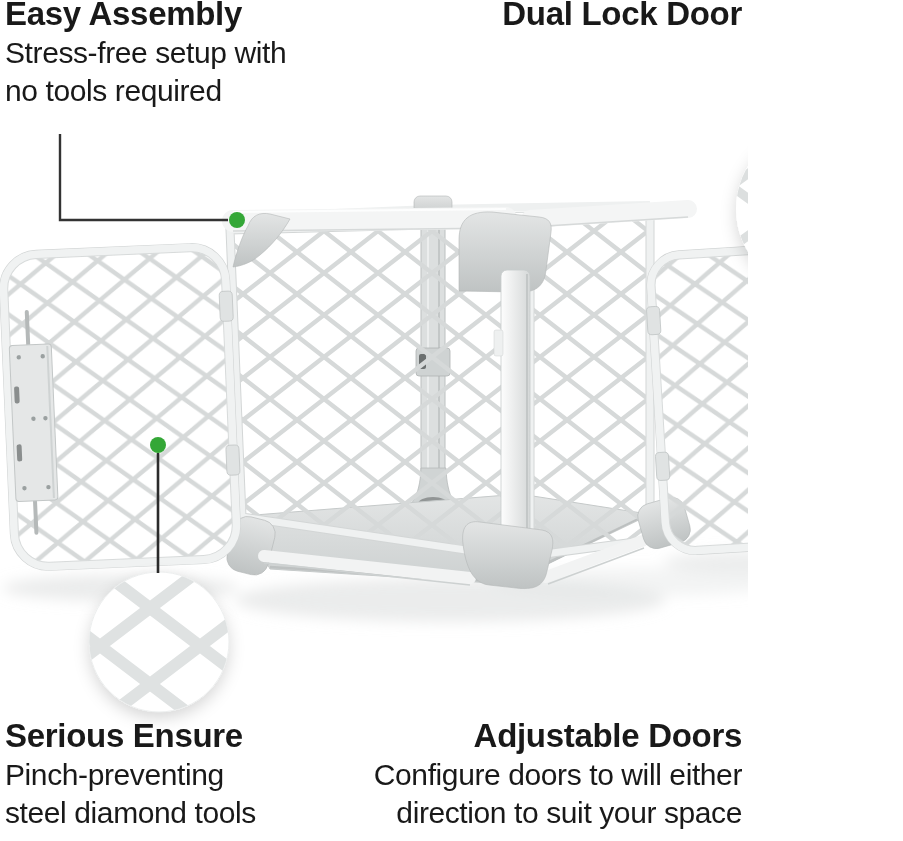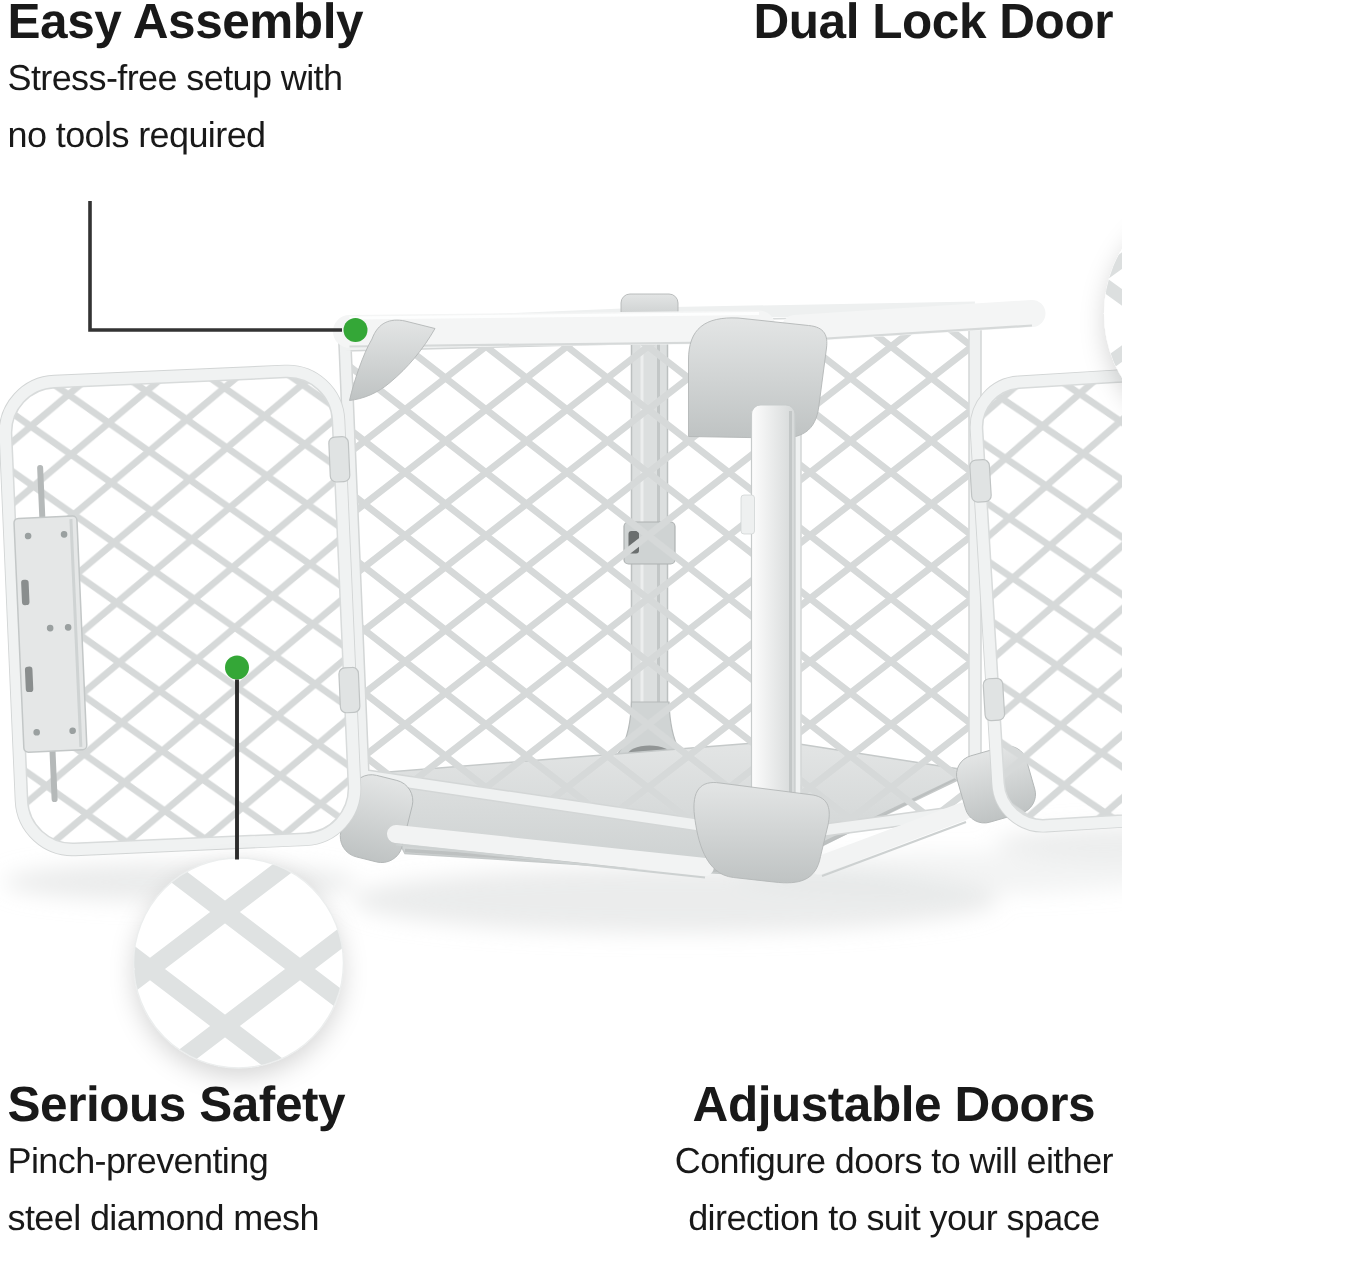--- a/index.html
+++ b/index.html
@@ -3,25 +3,25 @@
 <meta charset="utf-8">
 <style>
   html,body{margin:0;padding:0;background:#ffffff;}
   .canvas{
     position:relative;width:748px;height:841px;overflow:hidden;background:#ffffff;
     font-family:"Liberation Sans", sans-serif;color:#191919;
   }
   .stage{position:absolute;left:0;top:0;width:903px;height:841px;}
   .callout{position:absolute;}
   .callout h2{margin:0;font-size:33px;line-height:40px;font-weight:bold;letter-spacing:-0.3px;}
-  .callout p{margin:0;font-size:24px;line-height:38px;letter-spacing:-0.4px;white-space:pre-line;}
+  .callout p{margin:0;font-size:30px;line-height:38px;letter-spacing:-0.4px;white-space:pre-line;}
   .tl{left:5px;top:-6px;}
   .tr{right:6px;top:-6px;text-align:right;}
   .bl{left:5px;top:716px;}
-  .br{right:6px;top:716px;text-align:center;}
+  .br{right:6px;top:716px;text-align:right;}
 </style>
 </head>
 <body>
 
 <div class="canvas">
 
   <svg class="stage" viewBox="0 0 903 841" aria-hidden="true">
     <defs>
       <linearGradient id="capGrad" x1="0" y1="0" x2="0" y2="1">
         <stop offset="0" stop-color="#e3e5e5"></stop>
@@ -215,23 +215,23 @@
     <h2>Easy Assembly</h2>
     <p>Stress-free setup with
 no tools required</p>
   </div>
 
   <div class="callout tr">
     <h2>Dual Lock Door</h2>
   </div>
 
   <div class="callout bl">
-    <h2>Serious Safety</h2>
+    <h2>Serious Ensure</h2>
     <p>Pinch-preventing
-steel diamond mesh</p>
+steel diamond tools</p>
   </div>
 
   <div class="callout br">
     <h2>Adjustable Doors</h2>
     <p>Configure doors to will either
 direction to suit your space</p>
   </div>
 
 </div>
 

